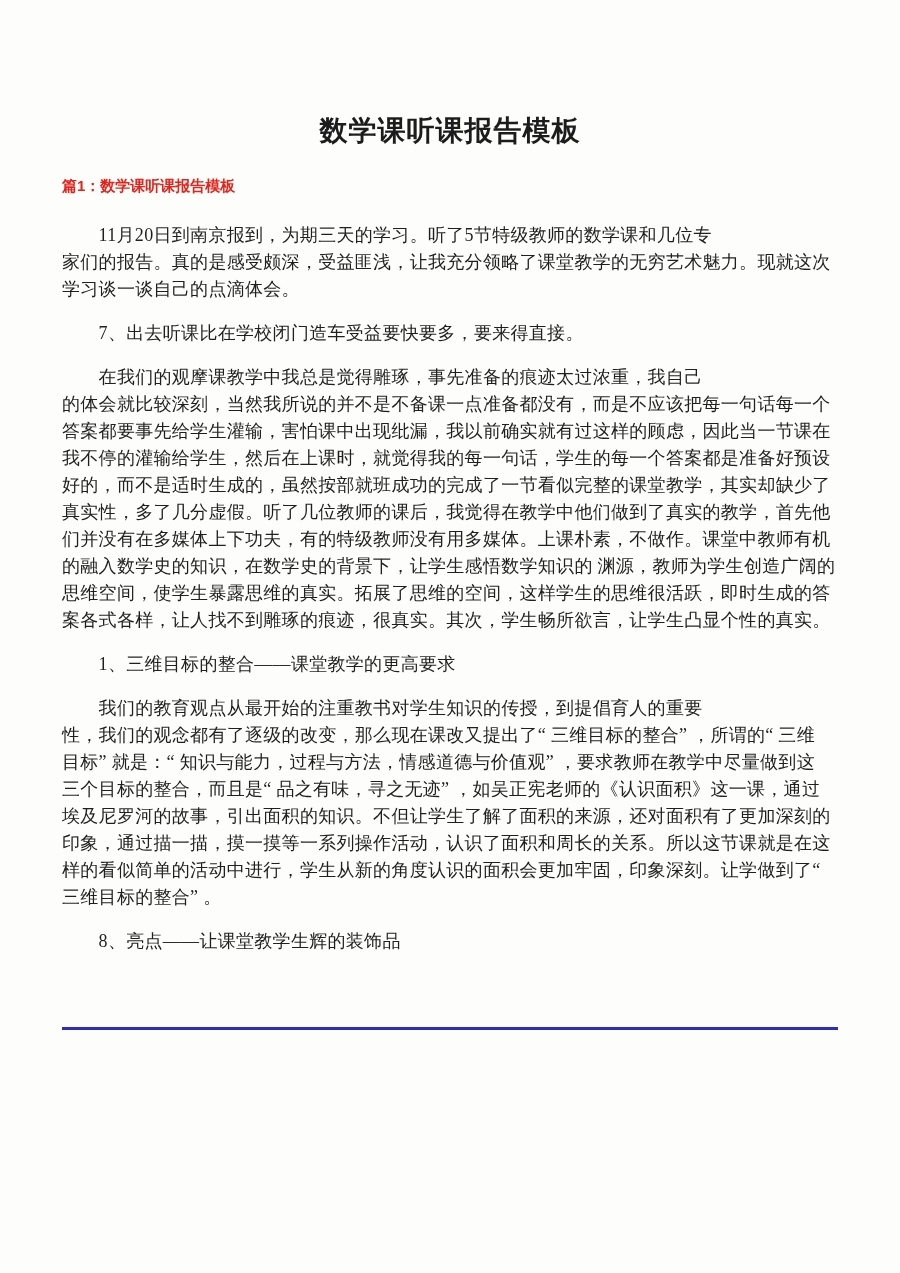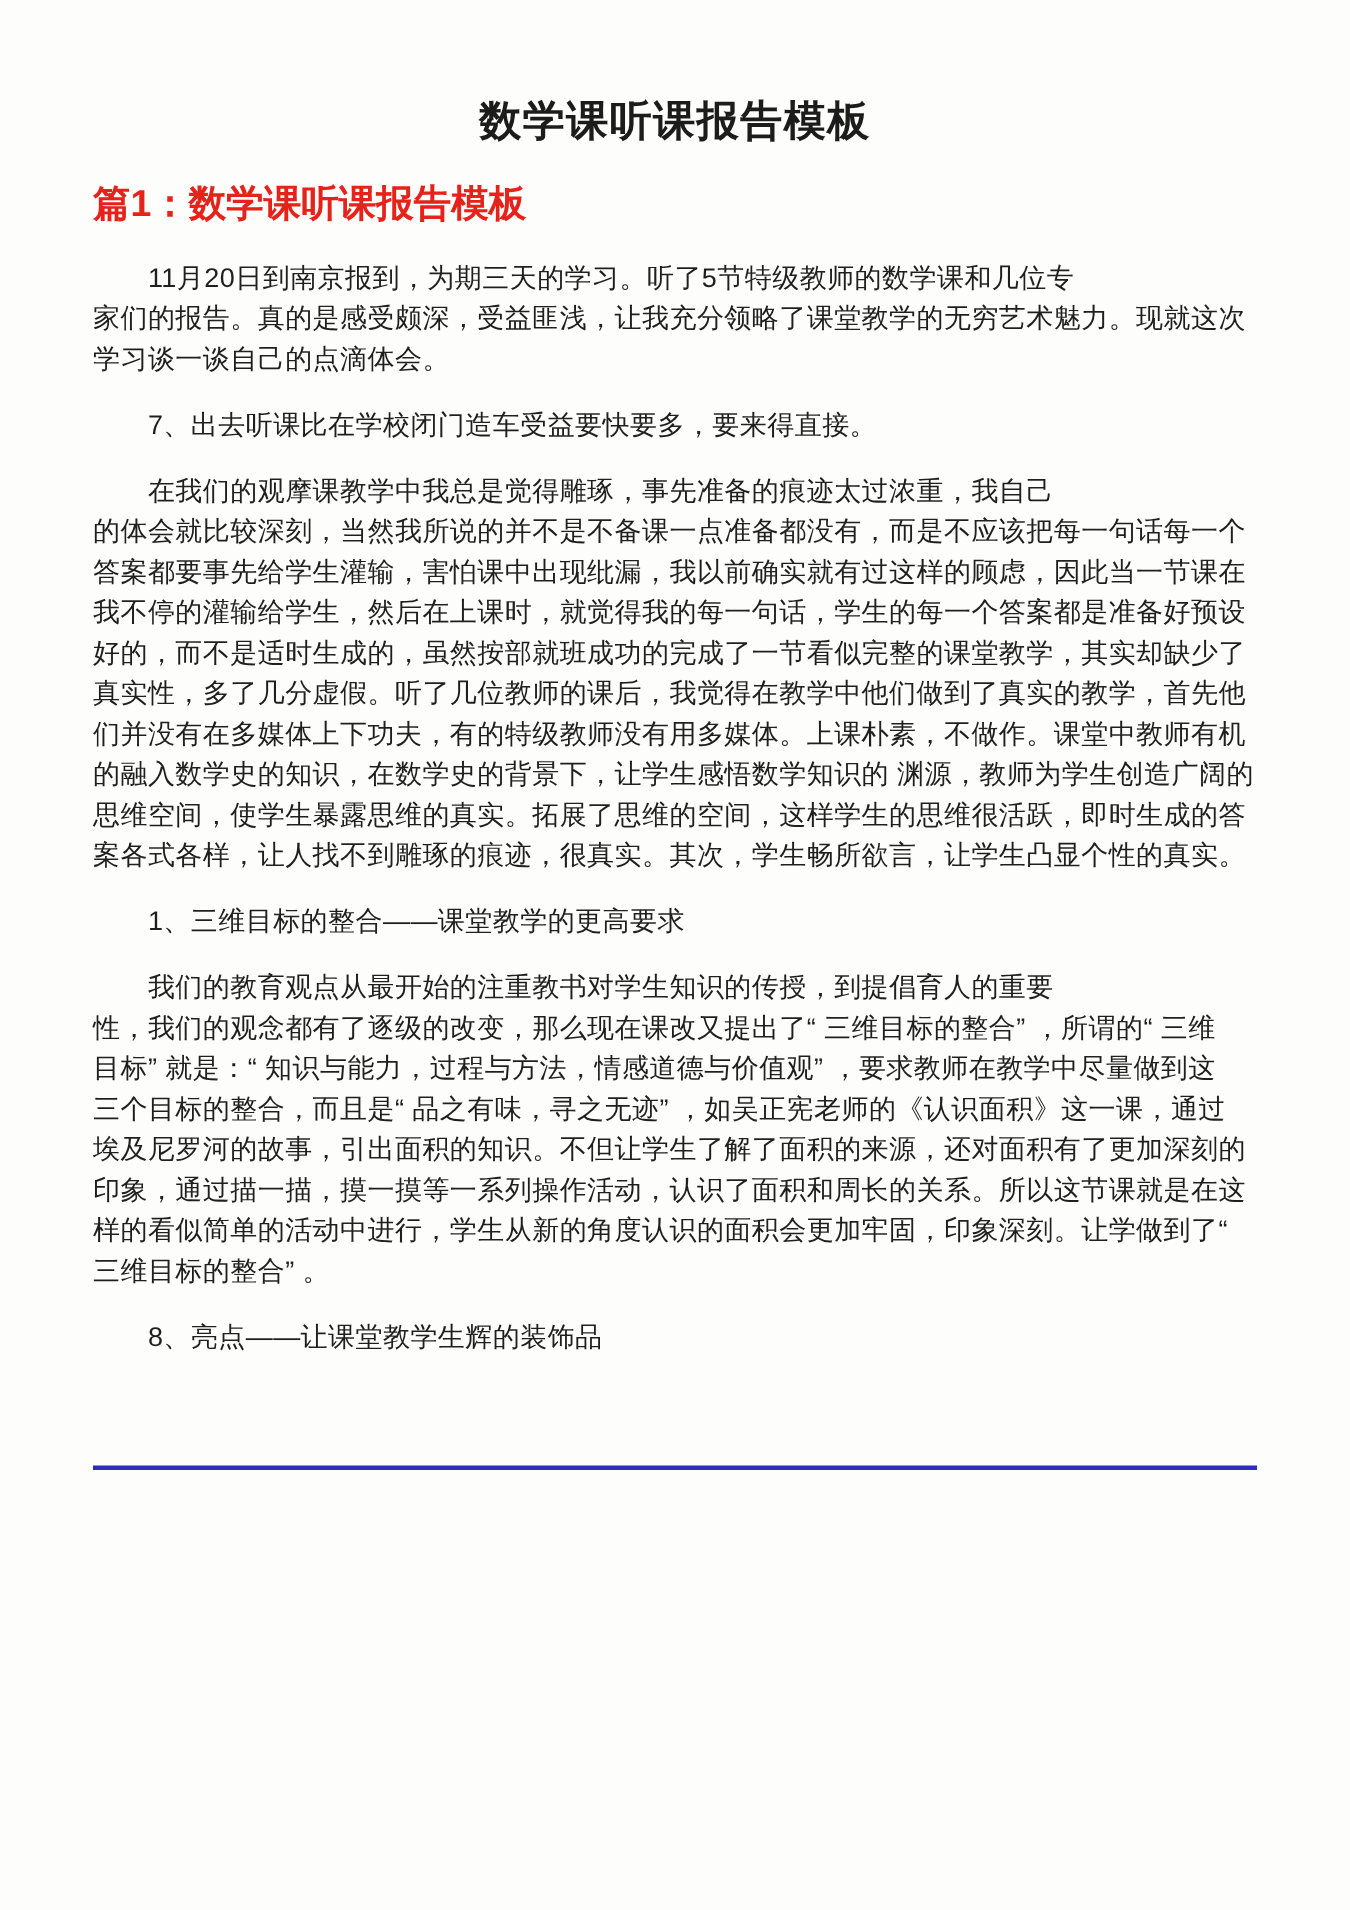--- a/index.html
+++ b/index.html
@@ -14,40 +14,41 @@
     color: #1f1f1f;
     overflow: hidden;
   }
   .page {
     position: relative;
     width: 900px;
     height: 1273px;
   }
   .doc-title {
     margin: 0;
-    padding-top: 61px;
+    padding-top: 111px;
     text-align: center;
     font-size: 28px;
     font-weight: 700;
     line-height: 40px;
     letter-spacing: 1px;
     color: #1c1c1c;
   }
   .red-heading {
     margin: 20px 62px 0 62px;
-    font-size: 25px;
+    font-size: 15px;
     font-weight: 700;
     line-height: 30px;
     color: #e5231b;
   }
   .content {
     margin: 21px 62px 0 62px;
     font-size: 18px;
     line-height: 27px;
     letter-spacing: 0.3px;
+    font-family: Liberation Serif, serif;
   }
   .block {
     white-space: pre-wrap;
     margin: 0 0 17px 0;
   }
   .divider {
     margin: 72px 62px 0 62px;
     height: 0;
     border-top: 3px solid #2d2dbc;
   }

